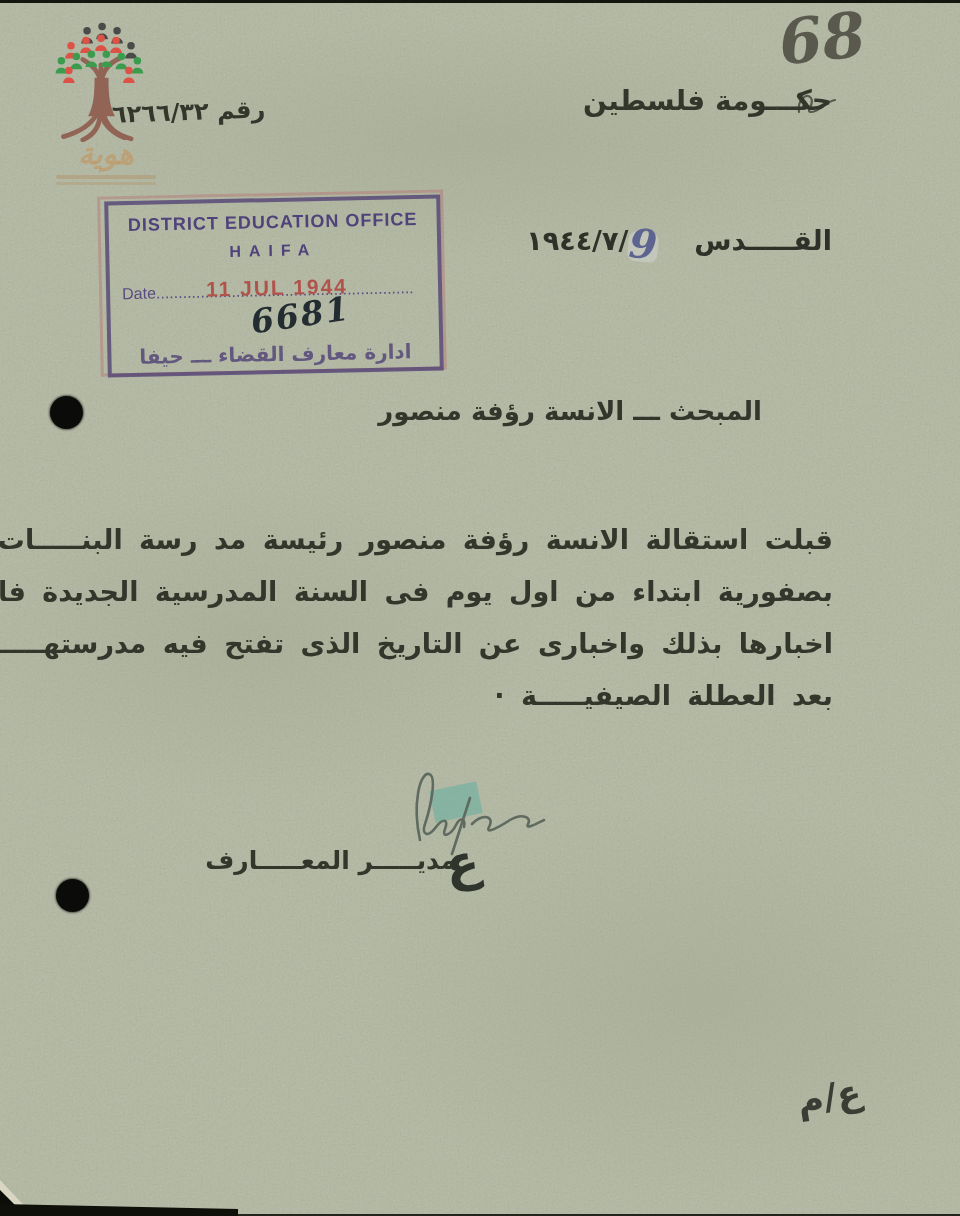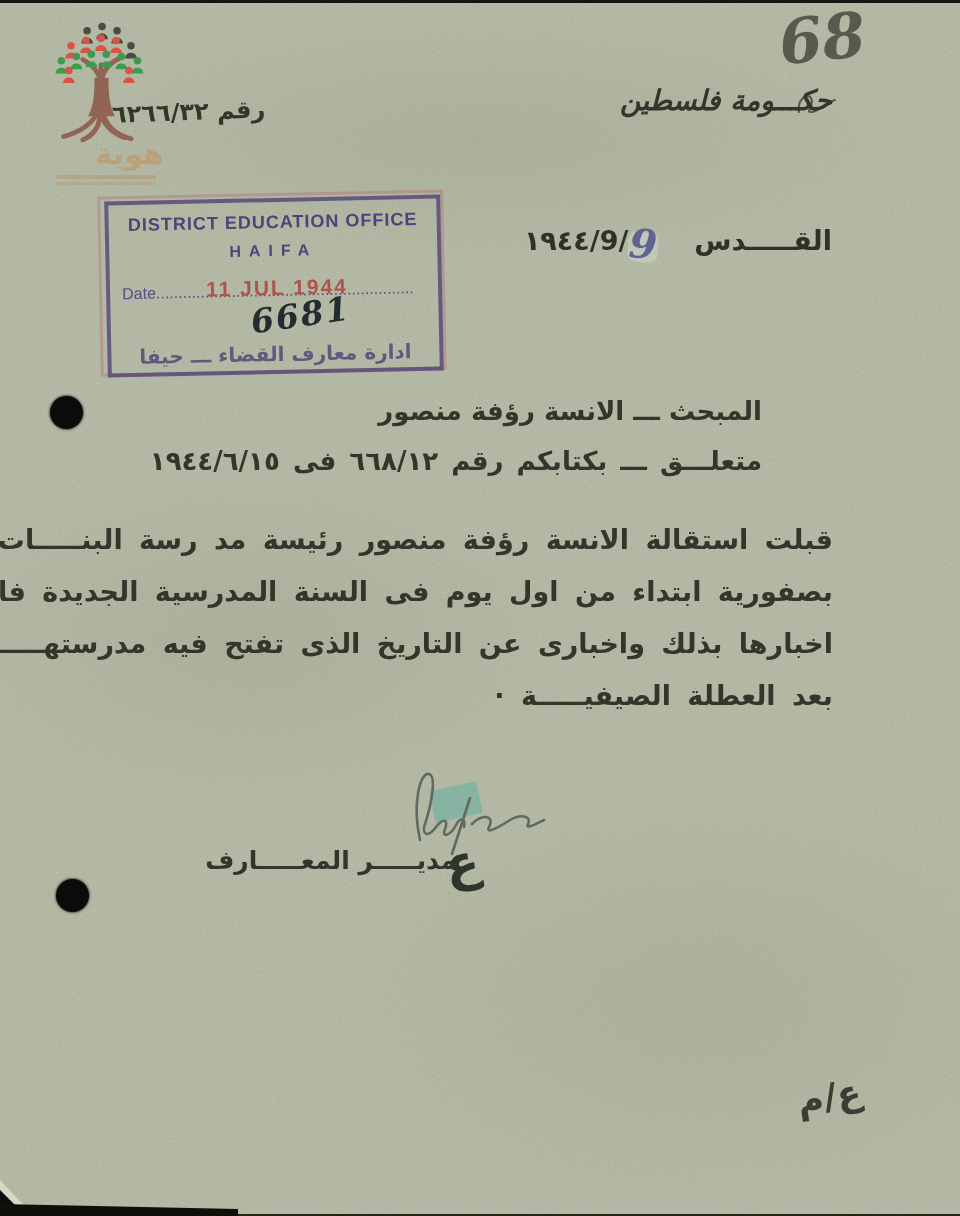--- a/index.html
+++ b/index.html
@@ -22,21 +22,21 @@
   .punch1{left:50px;top:396px;}
   .punch2{left:56px;top:879px;}
 
   
   .hand{font-family:"DejaVu Serif", serif; font-style:italic; color:#54544a;}
   .page-num{right:95px;top:2px;font-size:62px;transform:rotate(-6deg);font-weight:bold;color:#5a594e;}
   .scribble{left:795px;top:86px;}
 
   
   .ref-num{left:112px;top:98px;font-size:24px;transform:rotate(-2deg);}
-  .gov-line{right:128px;top:84px;font-size:28px;font-style:italic;}
+  .gov-line{right:128px;top:84px;font-size:28px;}
   .dept-line{right:136px;top:144px;font-size:27px;}
   .city-date{right:128px;top:224px;font-size:27px;direction:rtl;white-space:nowrap;font-weight:bold;}
   .city-date .city{margin-left:36px;margin-top:16px;}
   .date-num{unicode-bidi:embed;}
   .day-9{
     display:inline-block;font-family:"DejaVu Serif",serif;font-style:italic;font-weight:bold;
     font-size:40px;color:#5e6490;transform:rotate(5deg);line-height:20px;
     position:relative;top:8px;background:rgba(208,212,205,.55);border-radius:8px;padding:2px 1px 8px 1px;
   }
 
@@ -68,21 +68,21 @@
   
   .sig-svg{left:390px;top:760px;}
   .sig-ain{left:445px;top:834px;font-size:50px;font-weight:bold;color:#2f352c;transform:rotate(-8deg);}
   .sig-title{right:504px;top:846px;font-size:25px;}
 
   .initials{left:797px;top:1076px;font-size:36px;font-weight:bold;color:#3a3d33;transform:rotate(-9deg);
     direction:rtl;white-space:nowrap;}
 
   
   .logo{left:46px;top:22px;}
-  .watermark{left:48px;top:136px;width:116px;text-align:right;}
+  .watermark{left:48px;top:136px;width:116px;text-align:center;font-style:italic;}
   .wm-word{font-size:30px;font-weight:bold;color:rgba(193,146,92,.6);direction:rtl;}
   .wm-bar{height:4px;border-radius:2px;background:rgba(176,138,90,.38);margin:4px 8px 0 8px;}
   .wm-bar2{height:3px;margin-top:3px;background:rgba(176,138,90,.30);}
 </style>
 </head>
 <body>
 
 <div class="page">
 
   <svg class="abs" width="960" height="1216" style="left:0;top:0">
@@ -171,38 +171,37 @@
   </div>
 
   <div class="abs hand page-num">68</div>
   <svg class="abs scribble" width="46" height="34">
     <path d="M4,26 C2,14 12,6 16,12 C20,18 10,26 16,26 C24,26 30,16 40,14" fill="none" stroke="#5a594e" stroke-width="2.2" stroke-linecap="round"></path>
   </svg>
 
   <div class="abs ar ref-num">رقم ٦٢٦٦/٣٢</div>
   <div class="abs ar gov-line">حكـــومة فلسطين</div>
   <div class="abs city-date">
-    <span class="city">القـــــدس</span><span dir="ltr" class="date-num"><span>١٩٤٤/9/</span><span class="day-9">9</span></span>
+    <span class="city">القـــــدس</span><span dir="ltr" class="date-num"><span>١٩٤٤/٧/</span><span class="day-9">9</span></span>
   </div>
 
   <div class="abs stamp">
     <div class="stamp-ghost"></div>
     <div class="stamp-border"></div>
     <div class="stamp-l1">DISTRICT EDUCATION OFFICE</div>
     <div class="stamp-l2">HAIFA</div>
     <div class="stamp-daterow">
       <span>Date</span><span>..........................................................</span>
     </div>
     <div class="stamp-datevalue">11 JUL 1944</div>
     <div class="stamp-num hand">6681</div>
     <div class="stamp-ar">ادارة معارف القضاء ـــ حيفا</div>
   </div>
 
   <div class="abs ar subject-line">المبحث ـــ الانسة رؤفة منصور</div>
-  <div class="abs ar reference-line">متعلـــق ـــ بكتابكم رقم ٦٦٨/١٢ فى ١٩٤٤/٦/١٥</div>
 
   <div class="abs body-block">
     <div class="body-line">قبلت استقالة الانسة رؤفة منصور رئيسة مد رسة البنـــــات</div>
     <div class="body-line">بصفورية ابتداء من اول يوم فى السنة المدرسية الجديدة فارجـــو</div>
     <div class="body-line">اخبارها بذلك واخبارى عن التاريخ الذى تفتح فيه مدرستهـــــا</div>
     <div class="body-line">بعد العطلة الصيفيـــــة ·</div>
   </div>
 
   <svg class="abs sig-svg" width="200" height="100">
     <rect x="42" y="26" width="48" height="32" fill="#4fae9f" opacity="0.45" transform="rotate(-12 66 42)"></rect>

